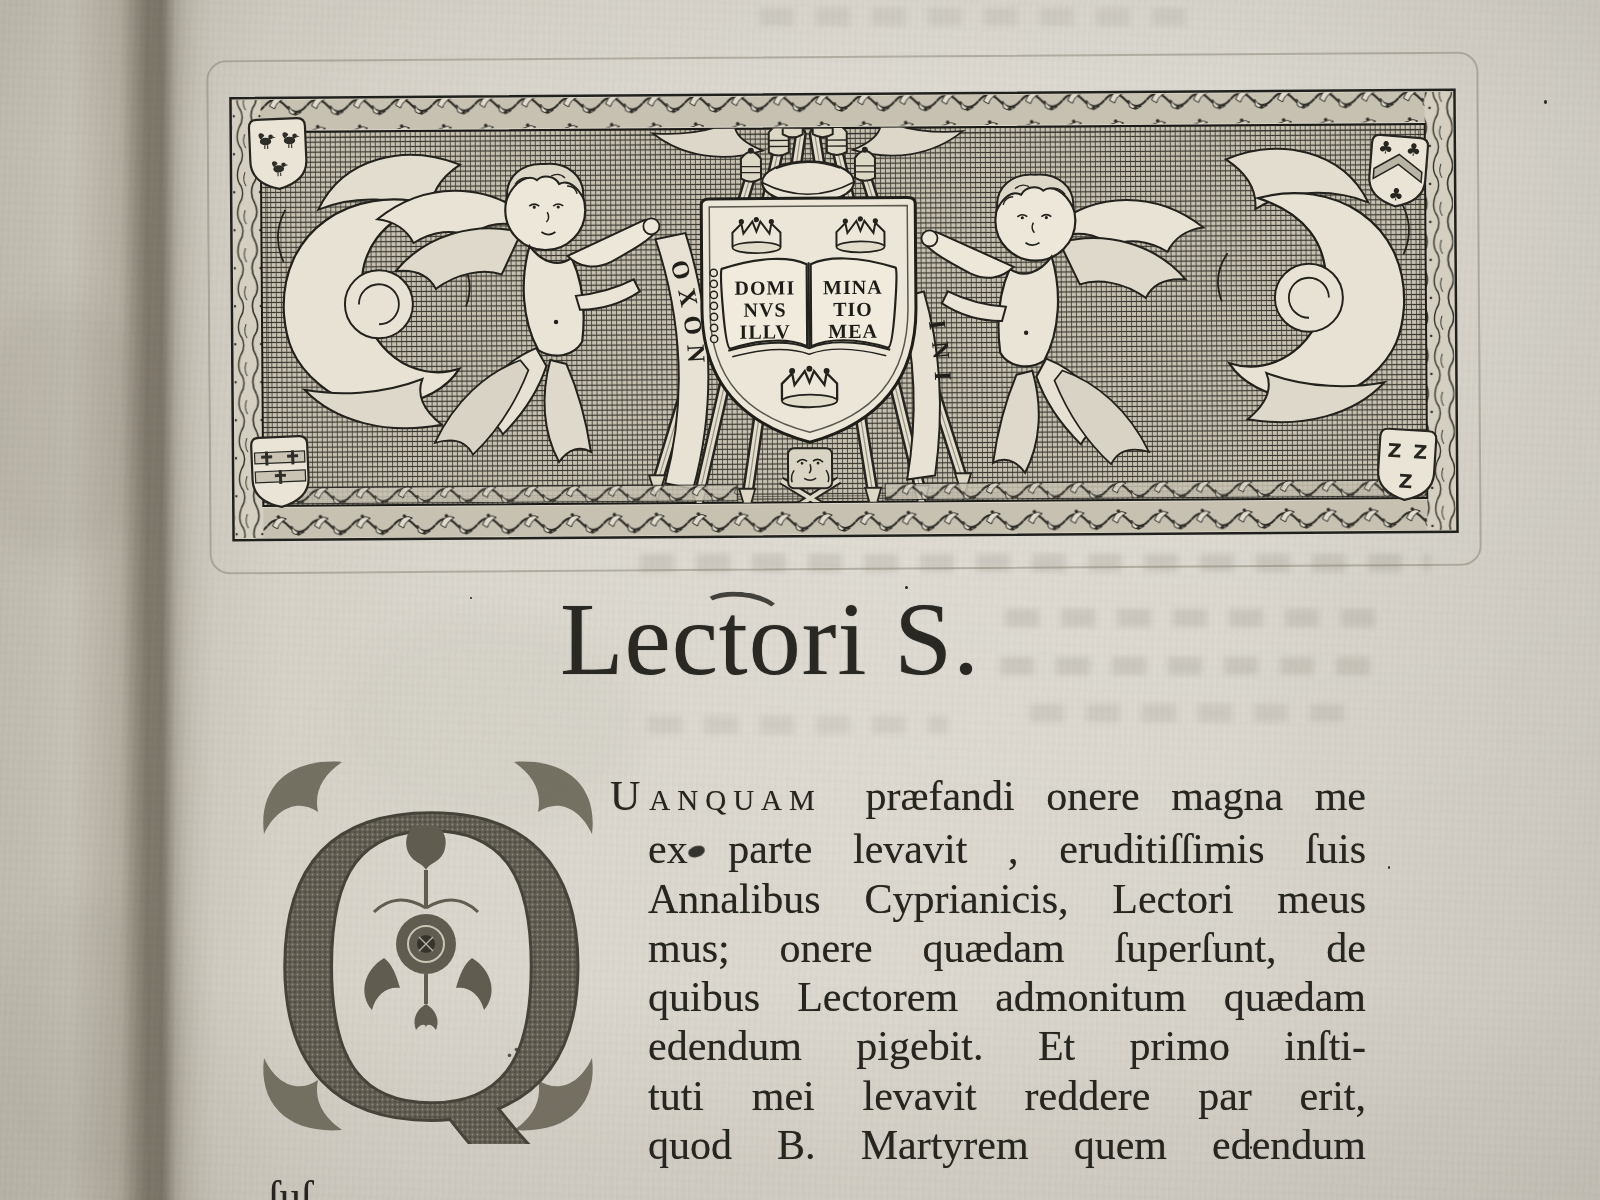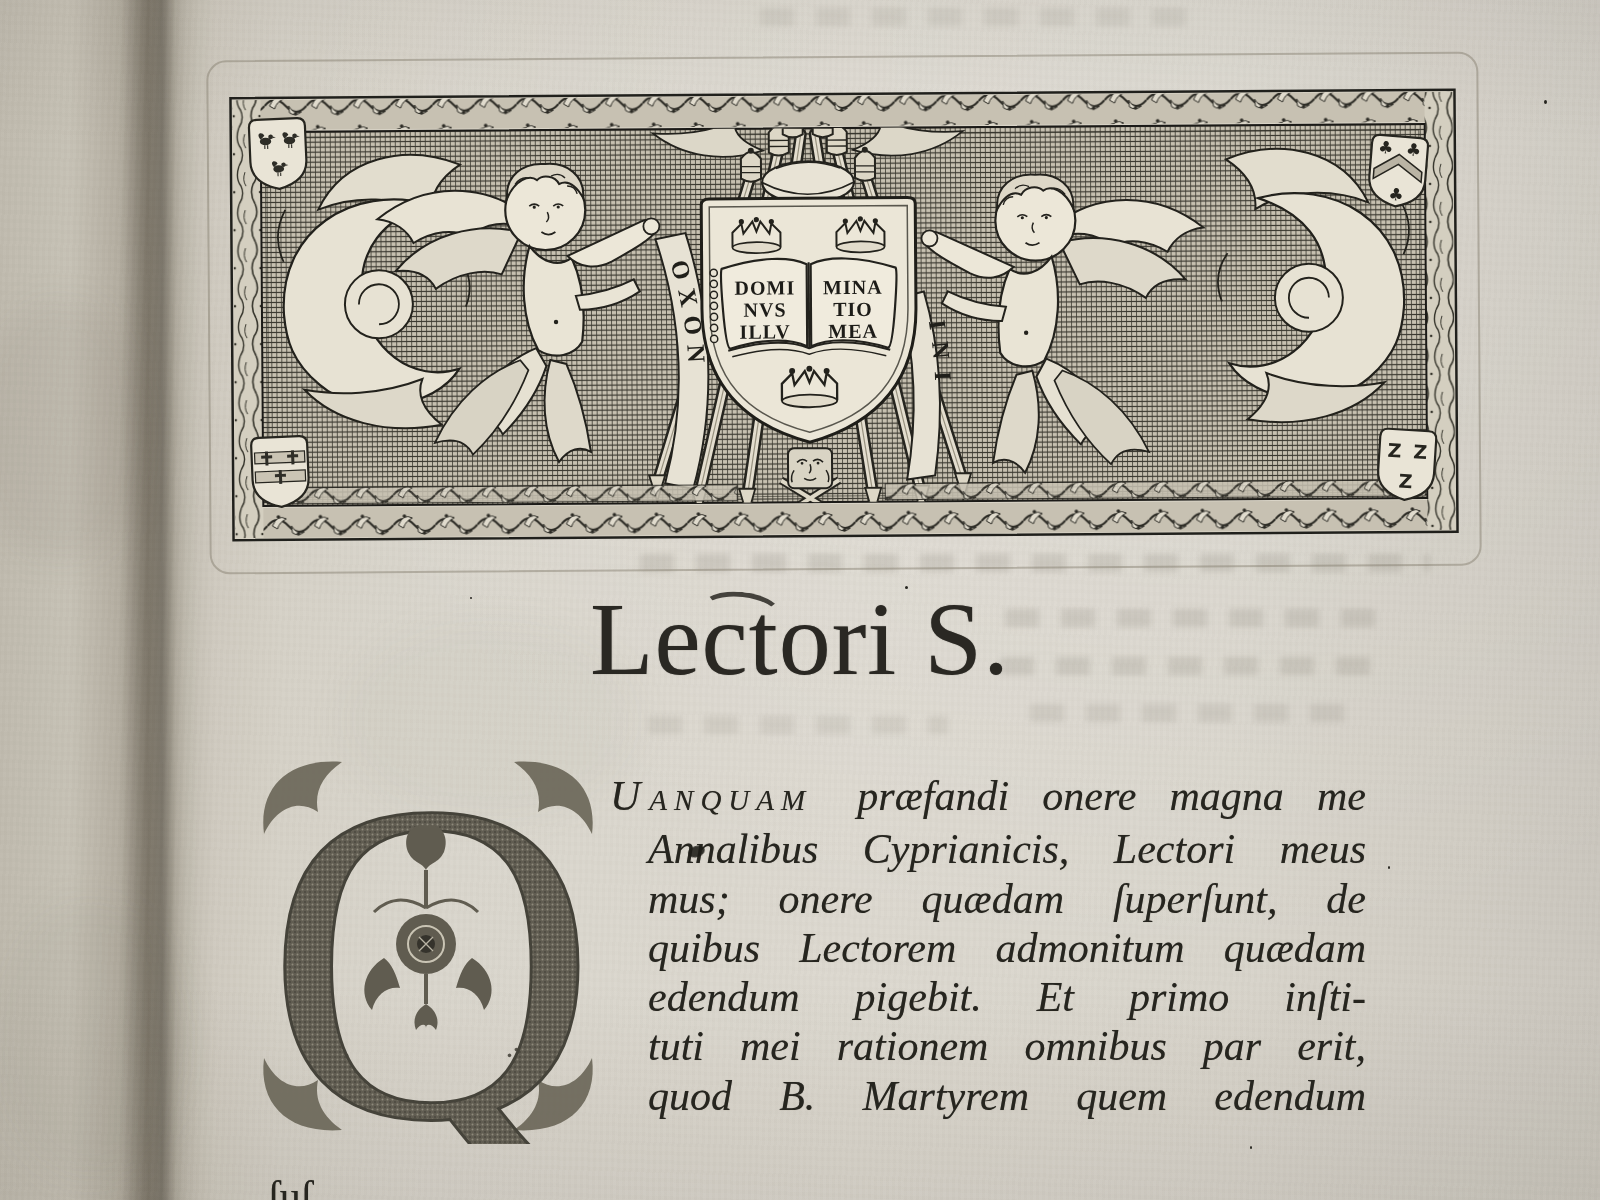--- a/index.html
+++ b/index.html
@@ -18,27 +18,27 @@
     background:linear-gradient(90deg, rgba(80,74,64,0) 0%, rgba(80,74,64,.28) 42%, rgba(60,55,47,.38) 55%, rgba(120,113,100,.12) 72%, rgba(120,113,100,0) 100%);}
   .stain{position:absolute;border-radius:50%;filter:blur(16px);}
   .speck{position:absolute;background:#26251f;border-radius:50%;}
   .blot{position:absolute;background:#1e1d18;border-radius:50%;filter:blur(.6px);transform:rotate(-18deg);opacity:.88;}
   .ghost{position:absolute;height:22px;filter:blur(3px);opacity:.15;border-radius:3px;transform:scaleY(.85);
     background:repeating-linear-gradient(90deg,#6e695d 0 34px, rgba(0,0,0,0) 34px 56px);}
   .plate-mark{position:absolute;left:208px;top:56px;width:1268px;height:510px;border:2px solid rgba(128,121,106,.45);
     border-radius:20px;transform:rotate(-0.4deg);}
   .headpiece{position:absolute;left:224px;top:86px;width:1240px;height:458px;transform:rotate(-0.4deg);}
   .title{position:absolute;left:560px;top:584px;width:450px;font-size:104px;line-height:1.05;color:#2a2823;
-    text-align:right;letter-spacing:1px;text-shadow:0 0 1px rgba(42,40,35,.55);}
+    text-align:left;letter-spacing:1px;text-shadow:0 0 1px rgba(42,40,35,.55);}
   .ct-arc{position:absolute;left:700px;top:592px;width:72px;height:30px;border:5px solid transparent;
     border-top-color:#2a2823;border-radius:50%;transform:rotate(6deg);opacity:.85;}
   .dropcap{position:absolute;left:256px;top:748px;width:344px;height:396px;}
   .para{position:absolute;left:648px;top:772px;width:718px;font-size:42px;line-height:49.3px;color:#26251f;
     text-shadow:0 0 .7px rgba(40,38,32,.5);}
-  .para-line{text-align:justify;text-align-last:justify;white-space:nowrap;font-style:italic;}
+  .para-line{text-align:justify;text-align-last:justify;white-space:nowrap;}
   .para-line .sc{font-size:29px;letter-spacing:7px;margin:0 12px 0 9px;}
   .bottom-partial{position:absolute;left:268px;top:1172px;font-size:42px;color:#26251f;text-shadow:0 0 .7px rgba(40,38,32,.5);}
 </style>
 </head>
 <body>
 
 <div class="photo">
   <div class="grain"></div>
 
   <div class="stain" style="left:-30px;top:300px;width:180px;height:260px;background:rgba(118,110,96,.10);"></div>
@@ -326,25 +326,26 @@
       <circle cx="170" cy="196" r="9" fill="#35332c"></circle>
       <path d="M163,189 l14,14 M177,189 l-14,14" stroke="#b9b4a4" stroke-width="1.4"></path>
       <path d="M128,210 C108,222 102,246 116,262 C120,246 132,238 144,240 C140,226 136,216 128,210 Z" fill="#605c50"></path>
       <path d="M216,210 C236,222 242,246 228,262 C224,246 212,238 200,240 C204,226 208,216 216,210 Z" fill="#605c50"></path>
       <path d="M170,256 C160,262 156,272 160,282 C164,276 170,275 170,280 C170,275 176,276 180,282 C184,272 180,262 170,256 Z" fill="#605c50"></path>
     </g>
   </svg>
 
   <div class="para">
     <div class="para-line" style="margin-left:-38px;"><span class="lead">U</span><span class="sc">ANQUAM</span> <span>præfandi onere magna me</span></div>
+    <div class="para-line">ex parte levavit , eruditiſſimis ſuis</div>
     <div class="para-line">Annalibus Cyprianicis, Lectori meus</div>
     <div class="para-line">mus; onere quædam ſuperſunt, de</div>
     <div class="para-line">quibus Lectorem admonitum quædam</div>
     <div class="para-line">edendum pigebit. Et primo inſti-</div>
-    <div class="para-line">tuti mei rationem omnibus par erit,</div>
+    <div class="para-line">tuti mei levavit reddere par erit,</div>
     <div class="para-line">quod B. Martyrem quem edendum</div>
   </div>
 
   <div class="bottom-partial">ſuſ</div>
 
   <div class="blot" style="left:688px;top:846px;width:17px;height:11px;"></div>
   <div class="speck" style="left:1544px;top:100px;width:3px;height:4px;"></div>
   <div class="speck" style="left:905px;top:586px;width:3px;height:3px;"></div>
   <div class="speck" style="left:1250px;top:1146px;width:2px;height:3px;"></div>
   <div class="speck" style="left:470px;top:597px;width:2px;height:2px;"></div>

